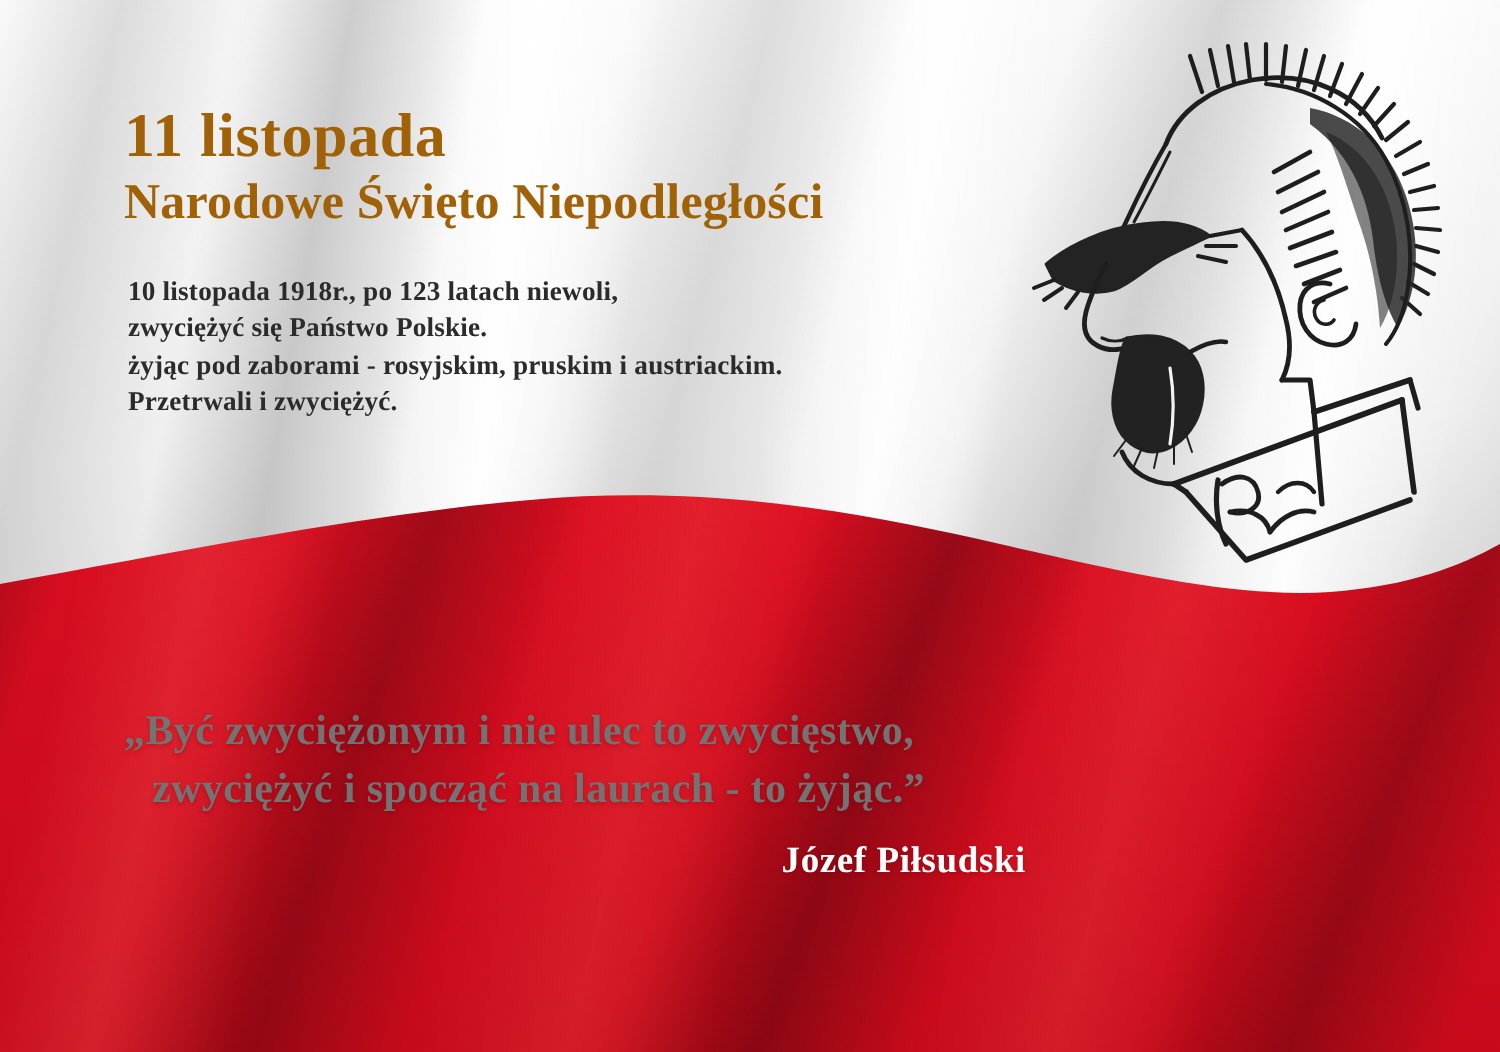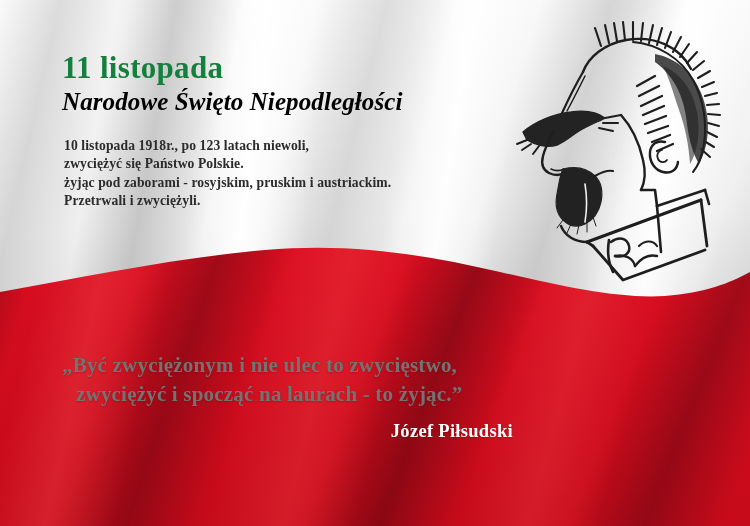--- a/index.html
+++ b/index.html
@@ -43,30 +43,29 @@
       linear-gradient(112deg, rgba(255,255,255,0) 81%,  rgba(0,0,0,.26) 89%, rgba(255,255,255,0) 97%),
       linear-gradient(182deg,#e6162a 0%,#e00f22 35%,#d00c1e 70%,#c40a1a 100%);
     -webkit-mask-image:var(--wave);mask-image:var(--wave);
     -webkit-mask-size:100% 100%;mask-size:100% 100%;
     -webkit-mask-repeat:no-repeat;mask-repeat:no-repeat;
   }
 
   
   .headline{
     position:absolute;left:62px;top:52px;
-    color:#15803d;font-weight:bold;font-size:31px;
+    color:#a16207;font-weight:bold;font-size:31px;
     letter-spacing:.3px;line-height:1.05;
     font-family:"Liberation Serif",serif;
   }
   .subhead{
     position:absolute;left:62px;top:88px;
-    color:#000000;font-weight:bold;font-size:25px;
+    color:#a16207;font-weight:bold;font-size:25px;
     letter-spacing:.1px;line-height:1.1;
     font-family:"Liberation Serif",serif;
-    font-style:italic;
   }
   .body-text{
     position:absolute;left:64px;top:137px;
     color:#2b2b2b;font-weight:bold;font-size:13.6px;
     line-height:18.4px;letter-spacing:.1px;
     font-family:"Liberation Serif",serif;
   }
   .body-text div{white-space:nowrap;}
 
   .quote{
@@ -114,21 +113,21 @@
     <div class="red-fill" style="--wave:none; -webkit-mask:url(#waveMask); mask:url(#waveMask);"></div>
   </div>
 
   <div class="headline">11 listopada</div>
   <div class="subhead">Narodowe Święto Niepodległości</div>
 
   <div class="body-text">
     <div>10 listopada 1918r., po 123 latach niewoli,</div>
     <div>zwyciężyć się Państwo Polskie.</div>
     <div>żyjąc pod zaborami - rosyjskim, pruskim i austriackim.</div>
-    <div>Przetrwali i zwyciężyli.</div>
+    <div>Przetrwali i zwyciężyć.</div>
   </div>
 
   <div class="quote">
     <div class="l1">„Być zwyciężonym i nie ulec to zwycięstwo,</div>
     <div class="l2">zwyciężyć i spocząć na laurach - to żyjąc.”</div>
   </div>
   <div class="author">Józef Piłsudski</div>
 
   <div class="portrait">
     <svg viewBox="0 0 245 280" xmlns="http://www.w3.org/2000/svg" aria-hidden="true">

